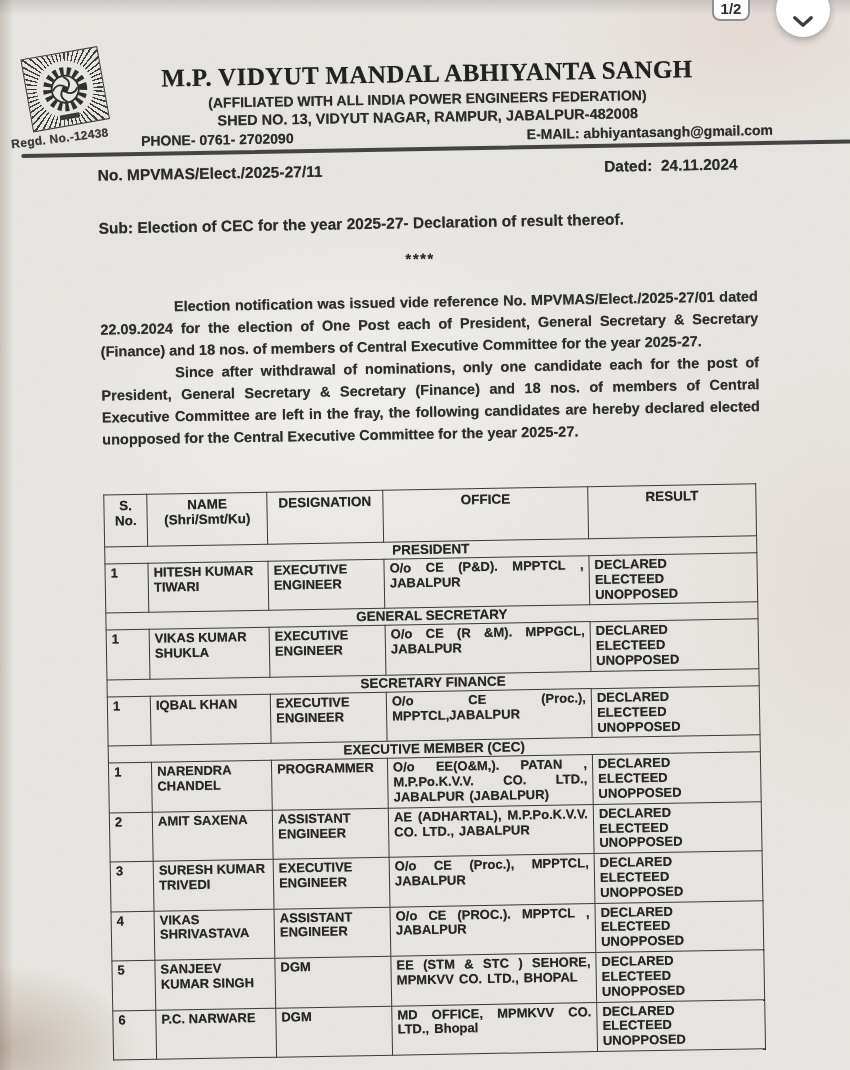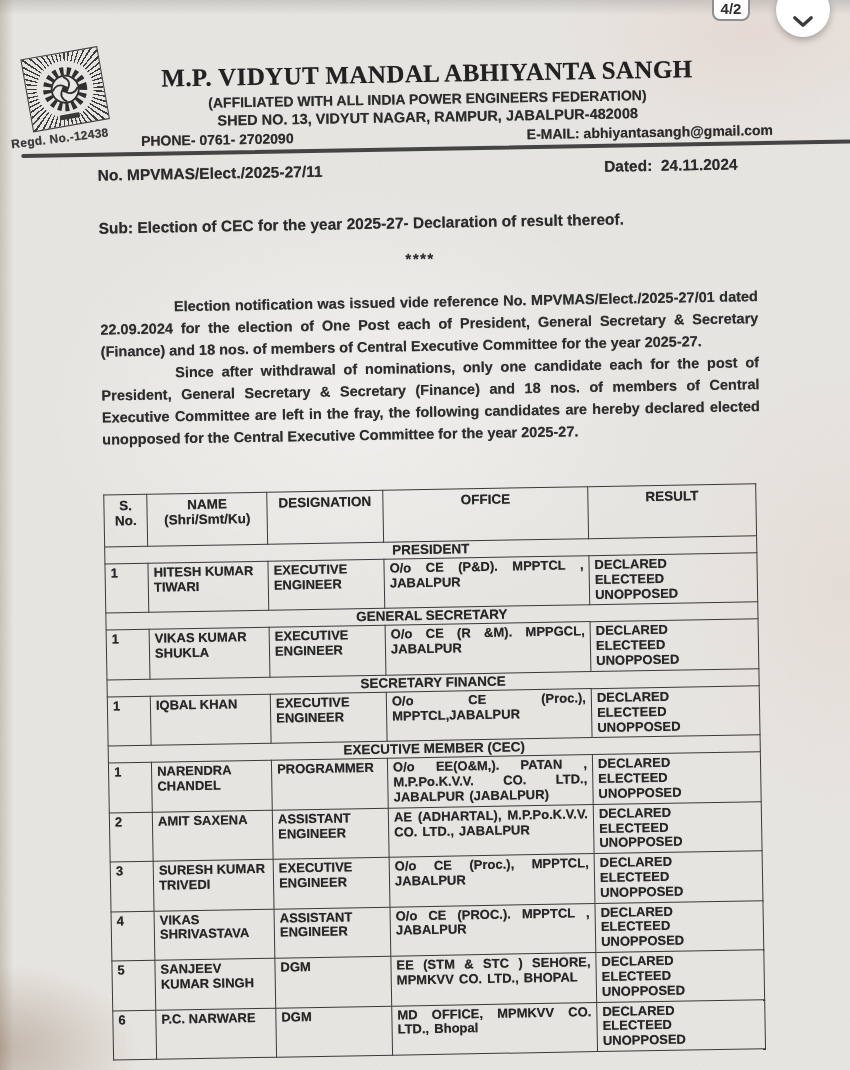--- a/index.html
+++ b/index.html
@@ -262,19 +262,19 @@
 
 <svg class="noise" width="850" height="1070">
   <filter id="grain">
     <feTurbulence type="fractalNoise" baseFrequency="0.8" numOctaves="2" stitchTiles="stitch"></feTurbulence>
     <feColorMatrix type="matrix" values="0 0 0 0 0.45  0 0 0 0 0.42  0 0 0 0 0.38  0 0 0 0.16 0"></feColorMatrix>
   </filter>
   <rect width="850" height="1070" filter="url(#grain)"></rect>
 </svg>
 
 <div class="page-badge">
-  <span>4/2</span>
+  <span>1/2</span>
 </div>
 <div class="scroll-btn">
   <svg width="22" height="13" viewBox="0 0 24 14">
     <polyline points="3,3 12,11 21,3" fill="none" stroke="#3d3d3d" stroke-width="3.6" stroke-linecap="round" stroke-linejoin="round"></polyline>
   </svg>
 </div>
 
 </body></html>

